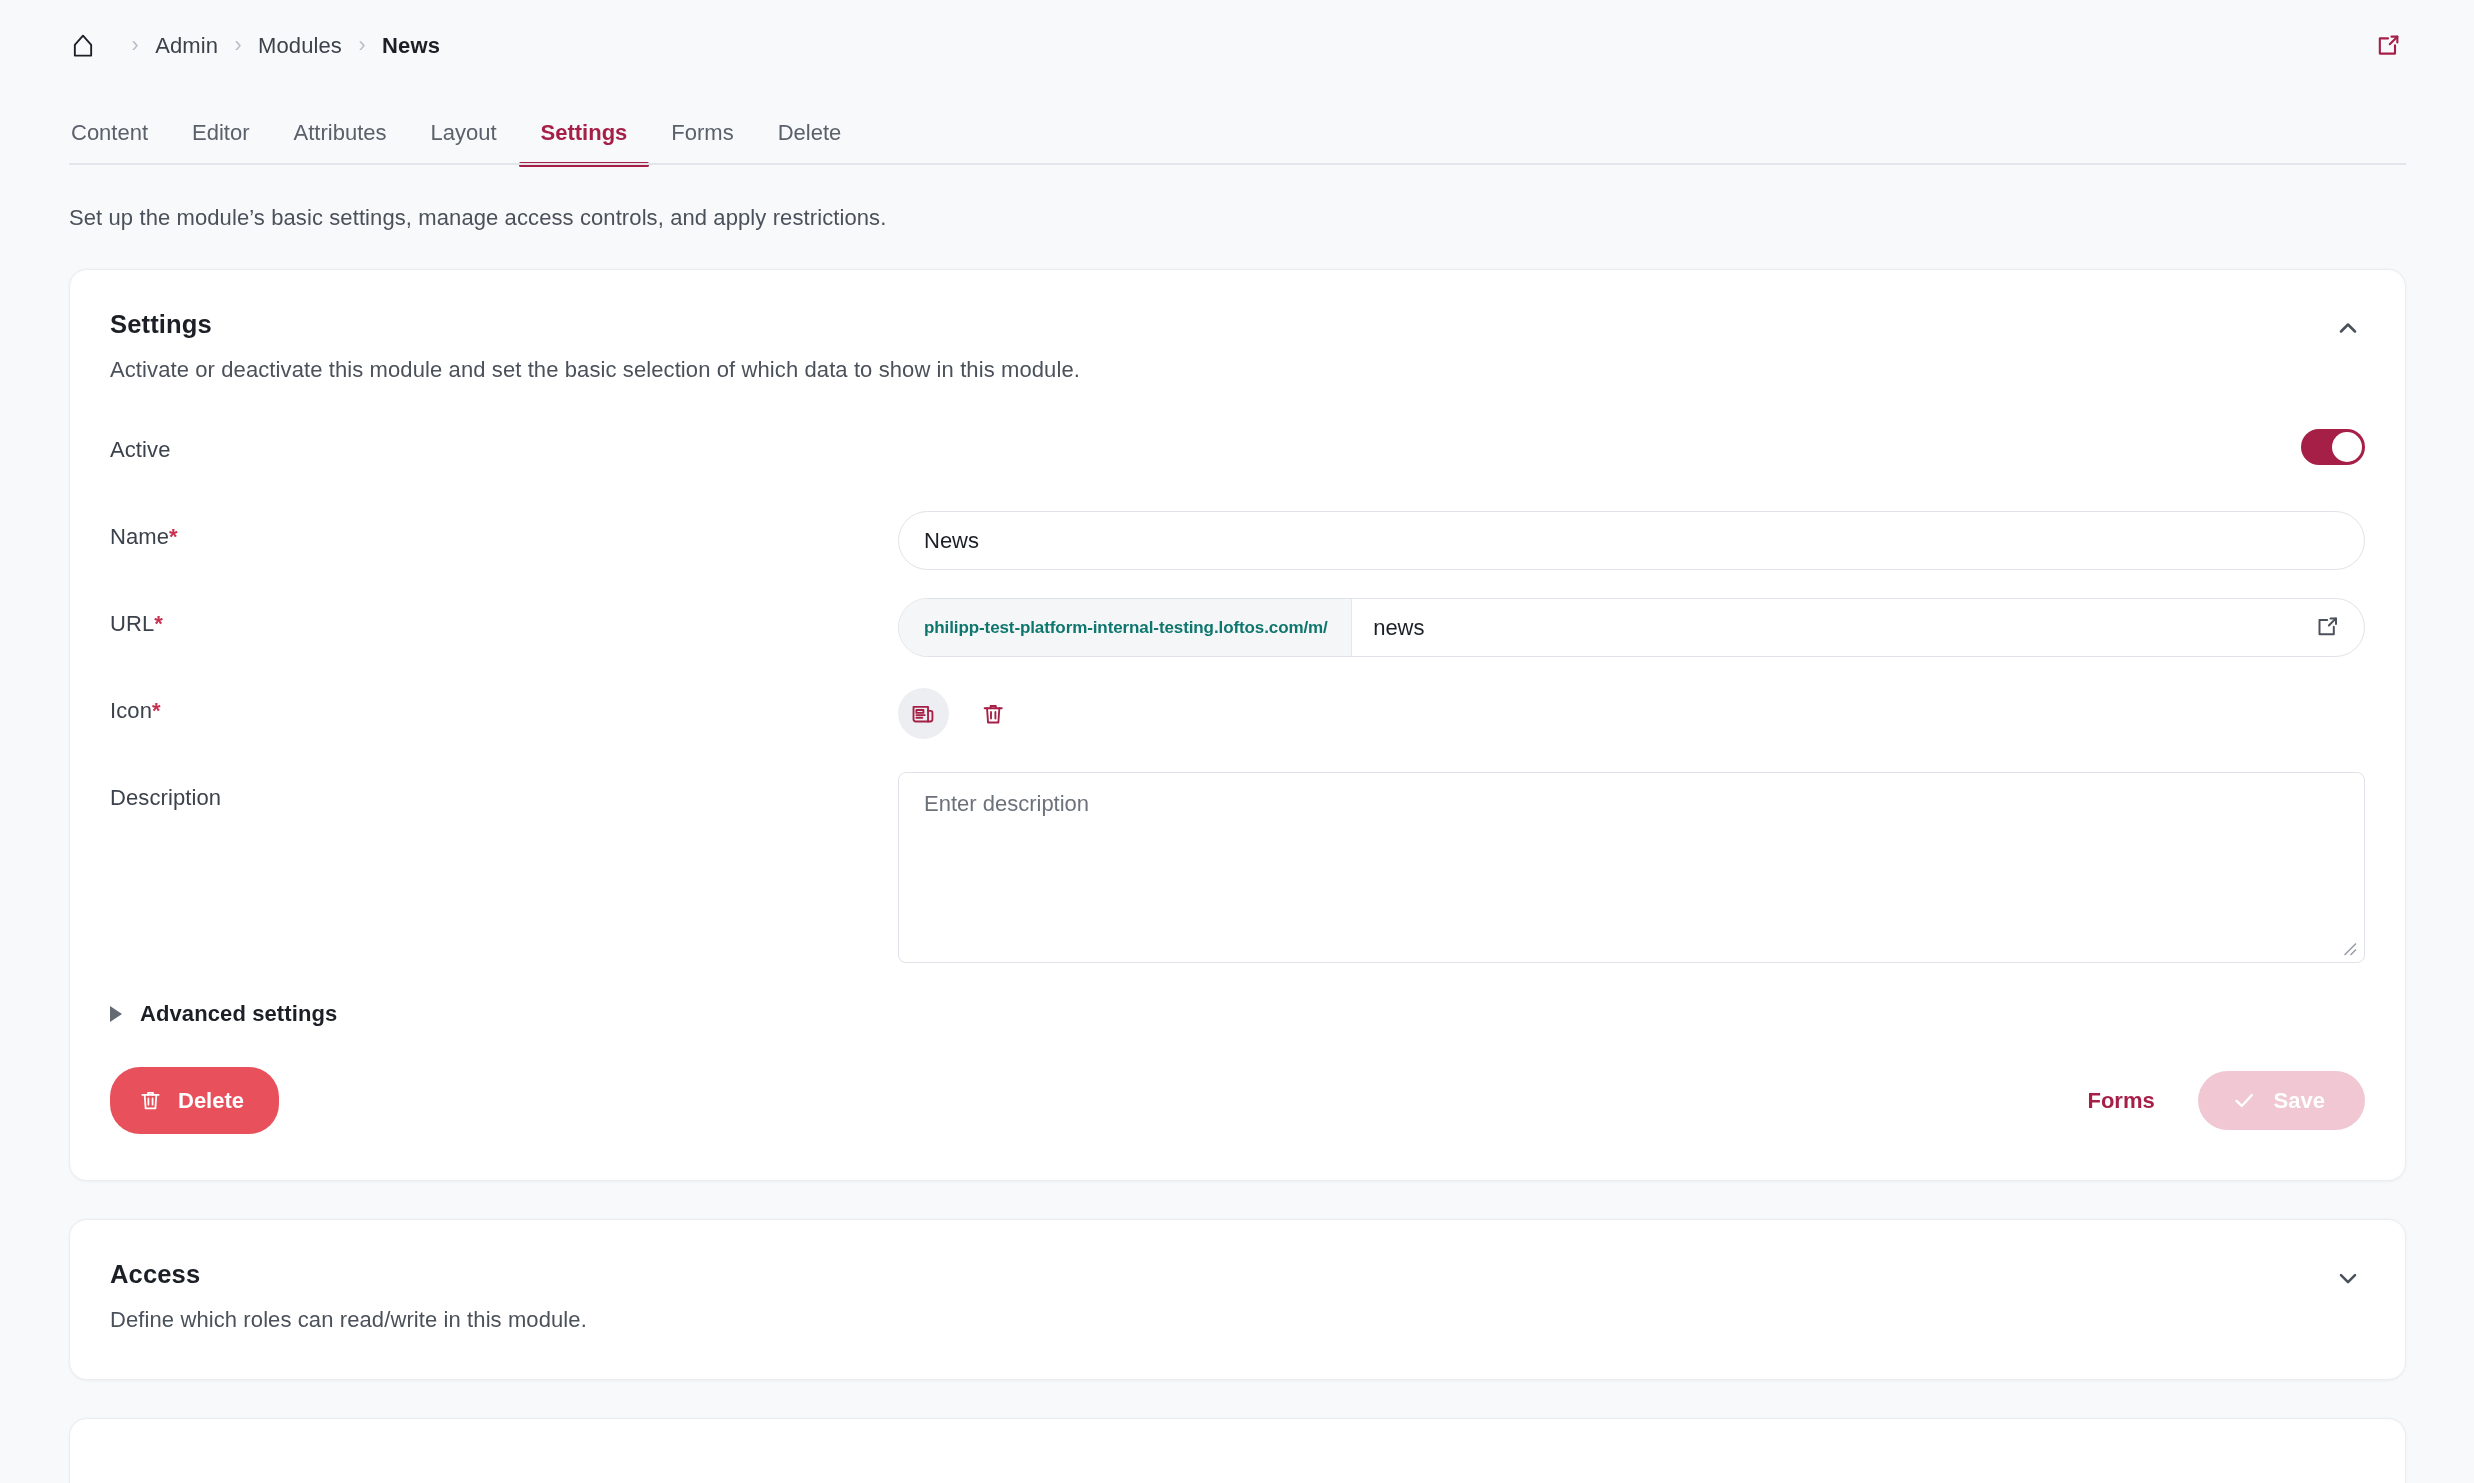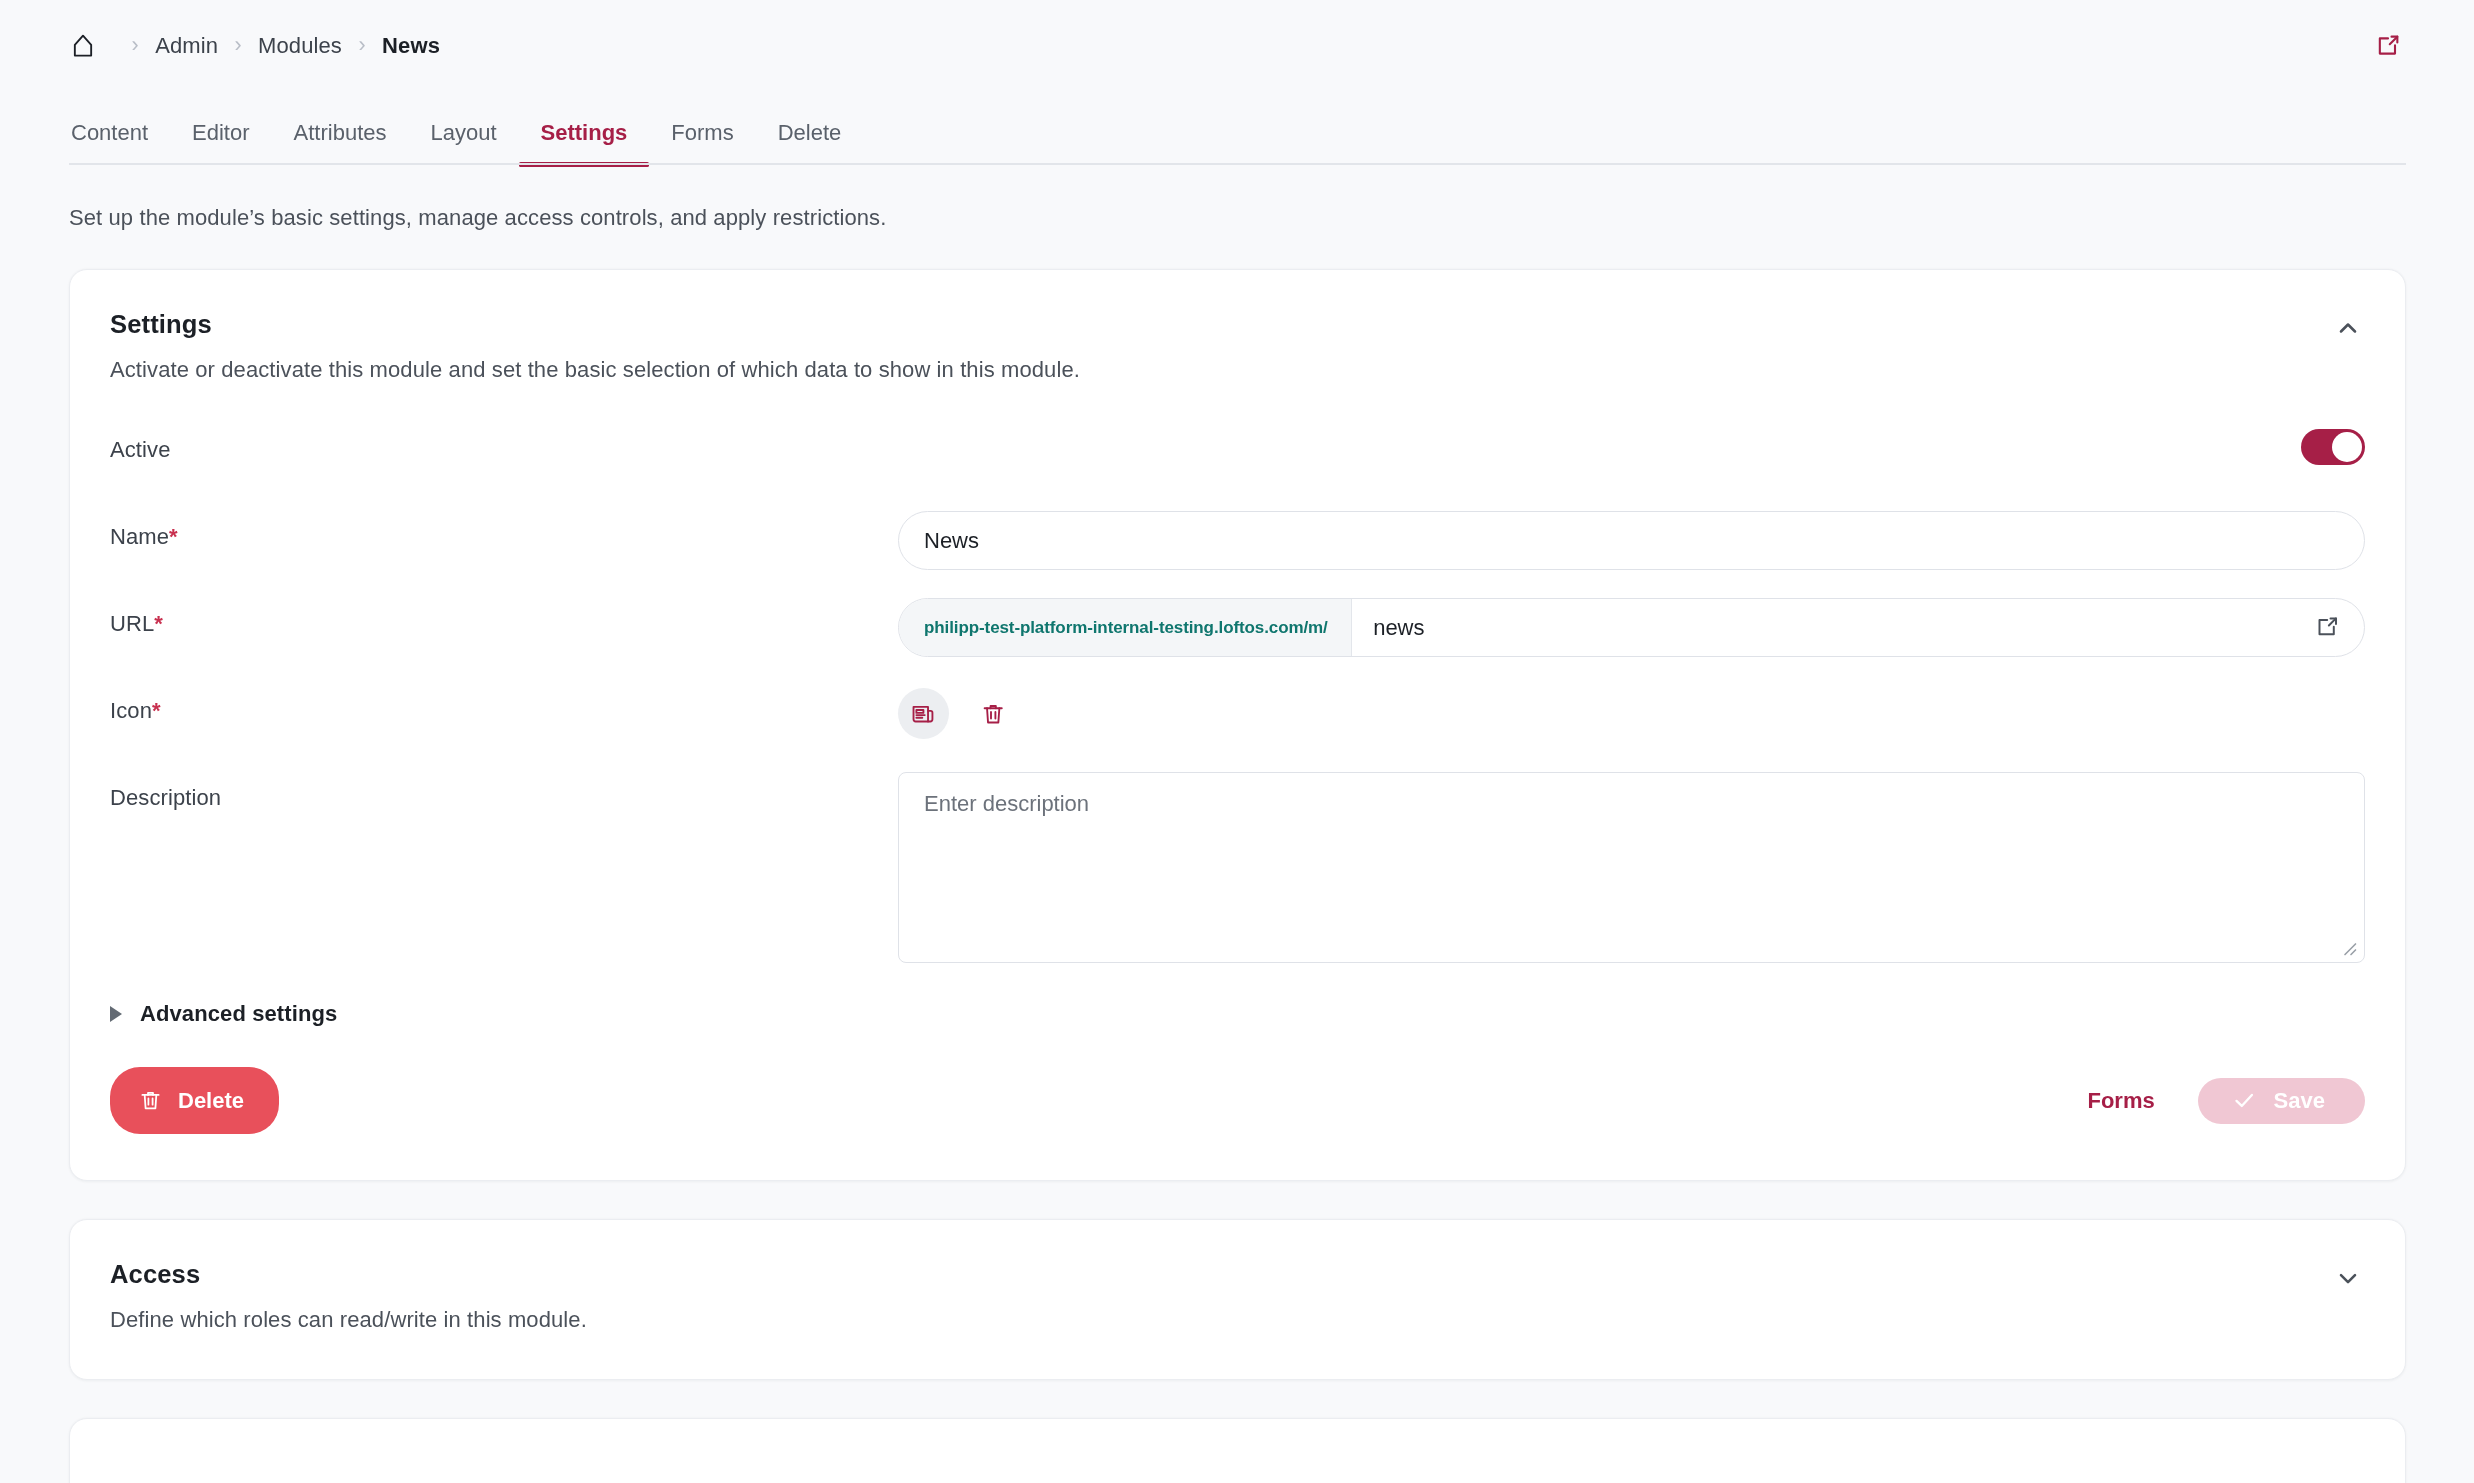--- a/index.html
+++ b/index.html
@@ -404,21 +404,21 @@
     font-weight: 700;
     cursor: pointer;
     padding: 8.2px 5px;
     font-family: "Liberation Sans", sans-serif;
   }
 
   .btn-save {
     display: inline-flex;
     align-items: center;
     gap: 16.5px;
-    height: 46px;
+    height: 59px;
     padding: 0 40px 0 33px;
     border-radius: 30px;
     background: #f0c7d3;
     color: #ffffff;
     font-size: 22px;
     font-weight: 700;
     border: 0;
     cursor: default;
     font-family: "Liberation Sans", sans-serif;
   }

